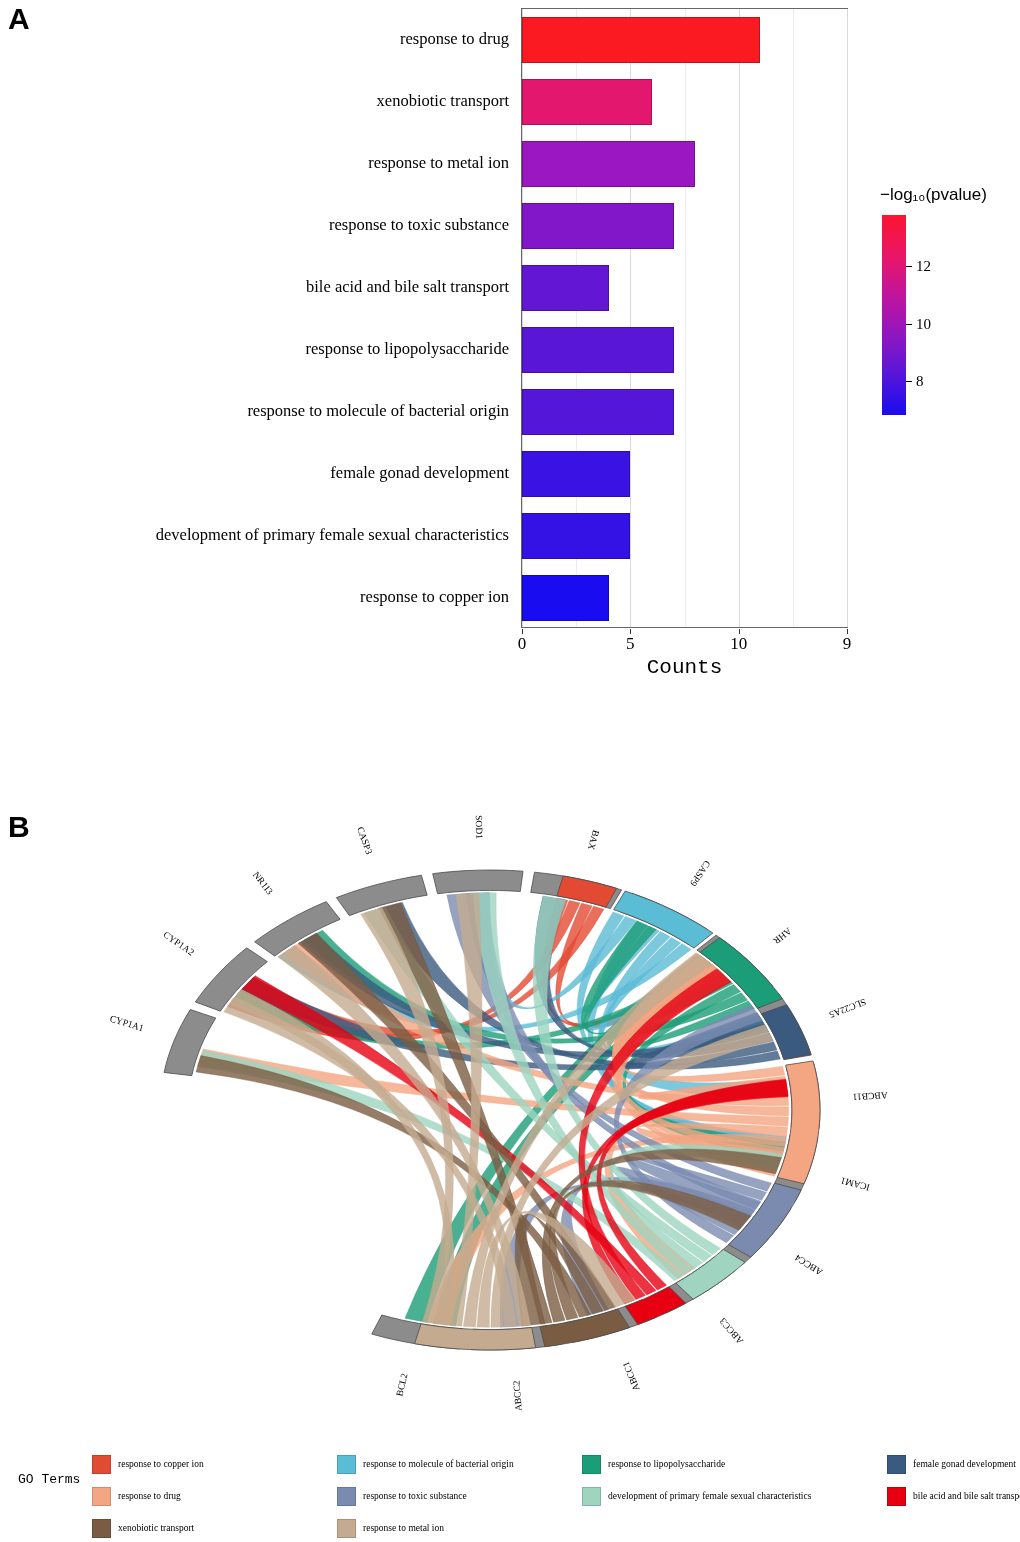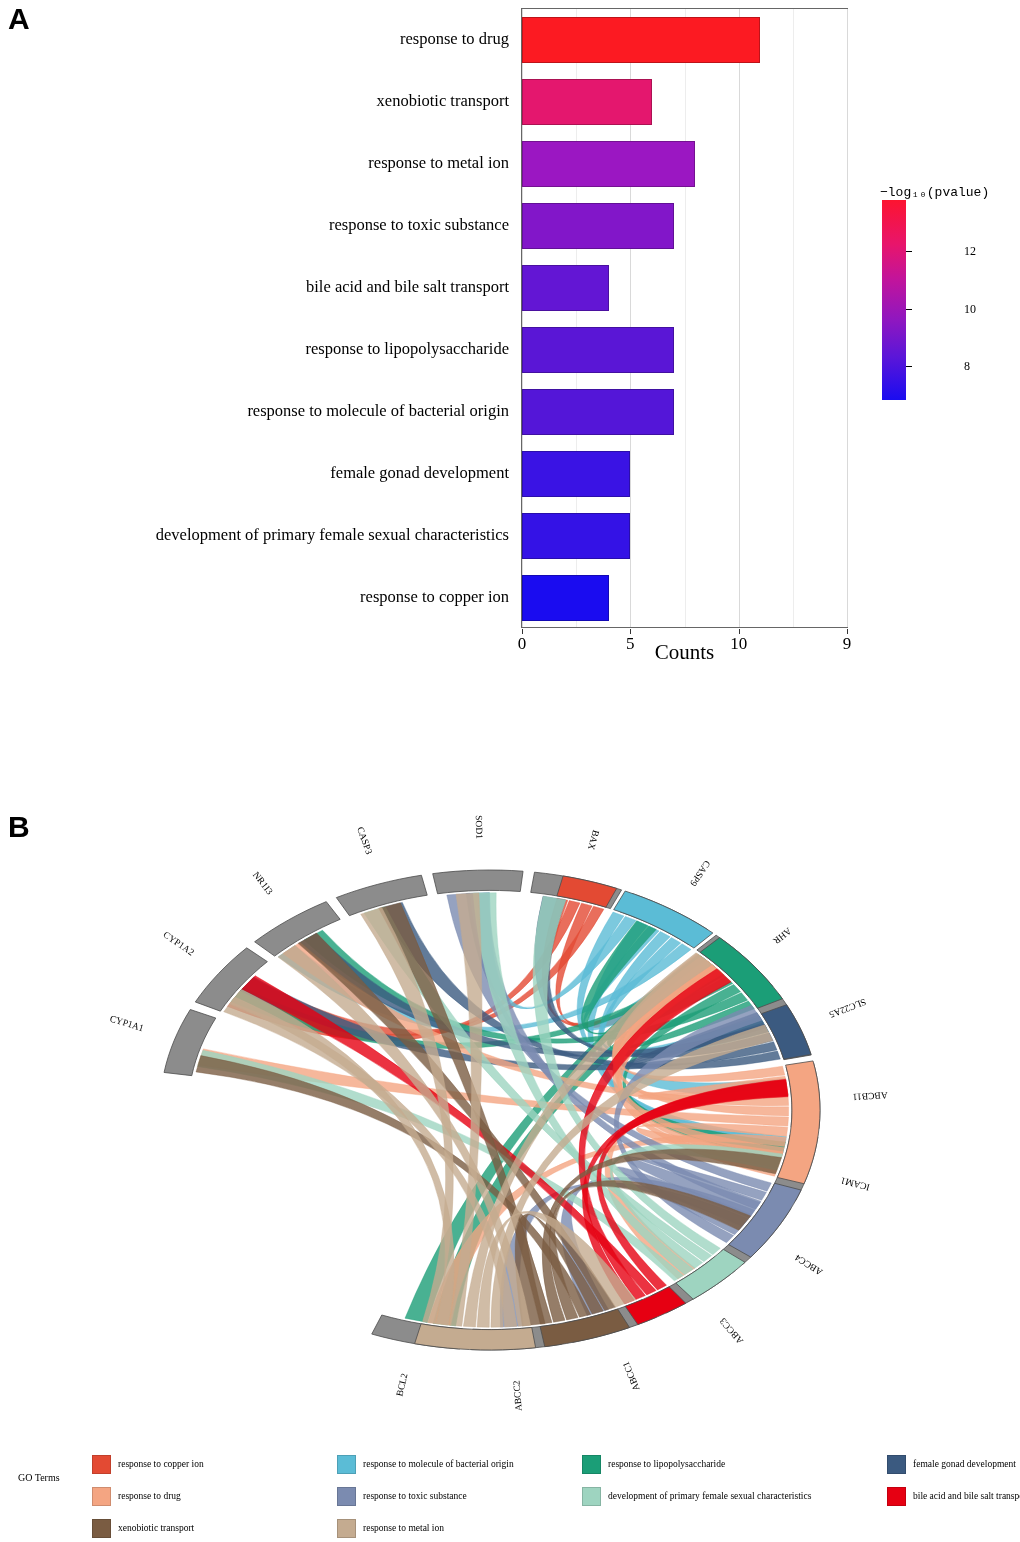--- a/index.html
+++ b/index.html
@@ -92,36 +92,37 @@
     top: 634px;
     font-size: 17px;
     font-family: "Liberation Serif", serif;
     transform: translateX(-50%);
     color: #000;
   }
   #x-axis-title {
     position: absolute;
     left: 521px;
     width: 327px;
-    top: 640px;
+    top: 656px;
     text-align: center;
     font-size: 21px;
-    font-family: Liberation Serif, serif;
+    font-family: Liberation Mono, monospace;
   }
 
   
   #colorbar-block {
     position: absolute;
     left: 880px;
     top: 185px;
     width: 130px;
   }
   #colorbar-title {
-    font-size: 13px;
-    font-family: Liberation Mono, monospace;
+    font-size: 17px;
+    font-family: Liberation Sans, sans-serif;
+    margin-bottom: 10px;
     white-space: nowrap;
   }
   #colorbar-row { position: relative; height: 200px; }
   #colorbar {
     position: absolute;
     left: 2px; top: 0;
     width: 24px;
     height: 200px;
     background: linear-gradient(to top, #1a0cf0 0%, #5c16d8 22%, #8f17c0 40%, #c1149c 60%, #e8156b 78%, #fc1430 100%);
     border: 0;
@@ -129,45 +130,44 @@
   .cb-tick {
     position: absolute;
     left: 26px;
     width: 6px;
     height: 1px;
     background: #000;
   }
   .cb-text {
     position: absolute;
     left: 36px;
-    font-size: 12px;
+    font-size: 15px;
     font-family: "Liberation Serif", serif;
     transform: translateY(-50%);
-    margin-left: 48px;
   }
 
   
   #panel-b {
     position: absolute;
     left: 0; top: 800px;
     width: 1020px; height: 742px;
   }
   #chord-svg { position: absolute; left: 0; top: 0; }
 
   #go-legend {
     position: absolute;
     left: 18px;
     top: 648px;
     width: 990px;
     display: flex;
     align-items: flex-start;
   }
   #go-legend-title {
-    font-size: 10px;
-    font-family: Liberation Serif, serif;
+    font-size: 13px;
+    font-family: Liberation Mono, monospace;
     width: 74px;
     padding-top: 24px;
     flex: 0 0 auto;
   }
   #go-legend-items {
     display: grid;
     grid-template-columns: 245px 245px 305px 200px;
     grid-auto-rows: 32px;
     align-items: center;
     flex: 1 1 auto;

